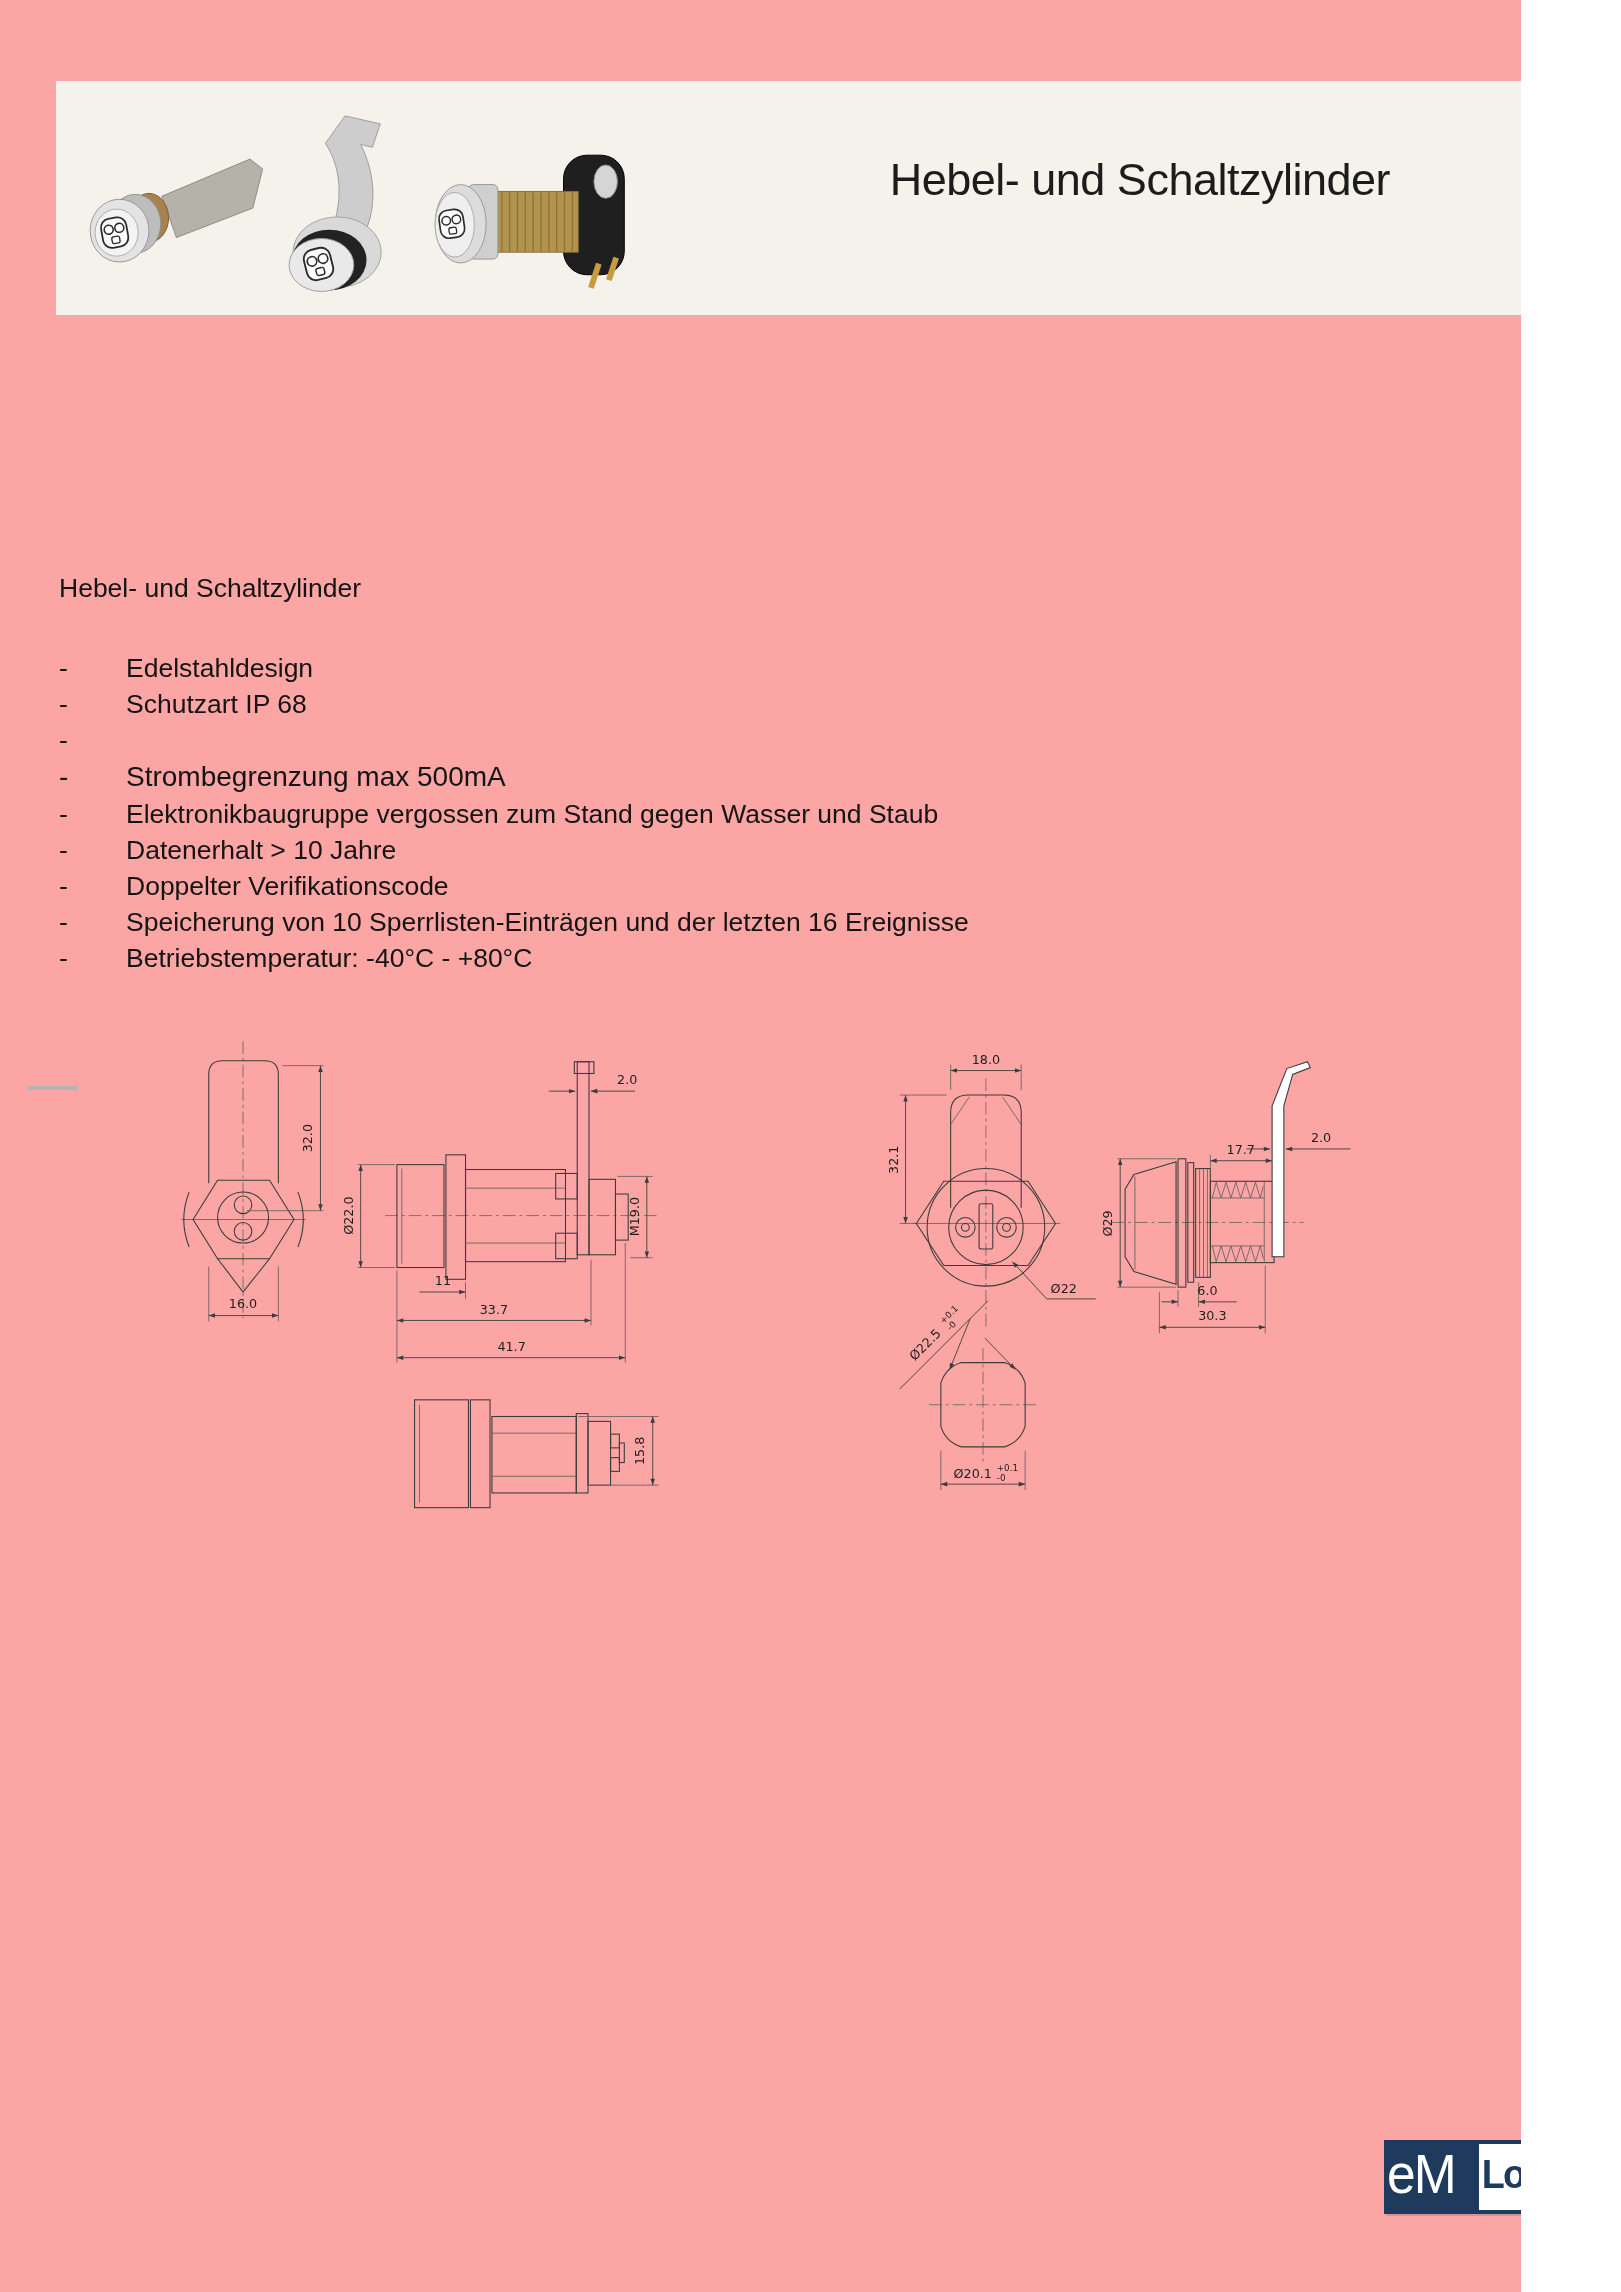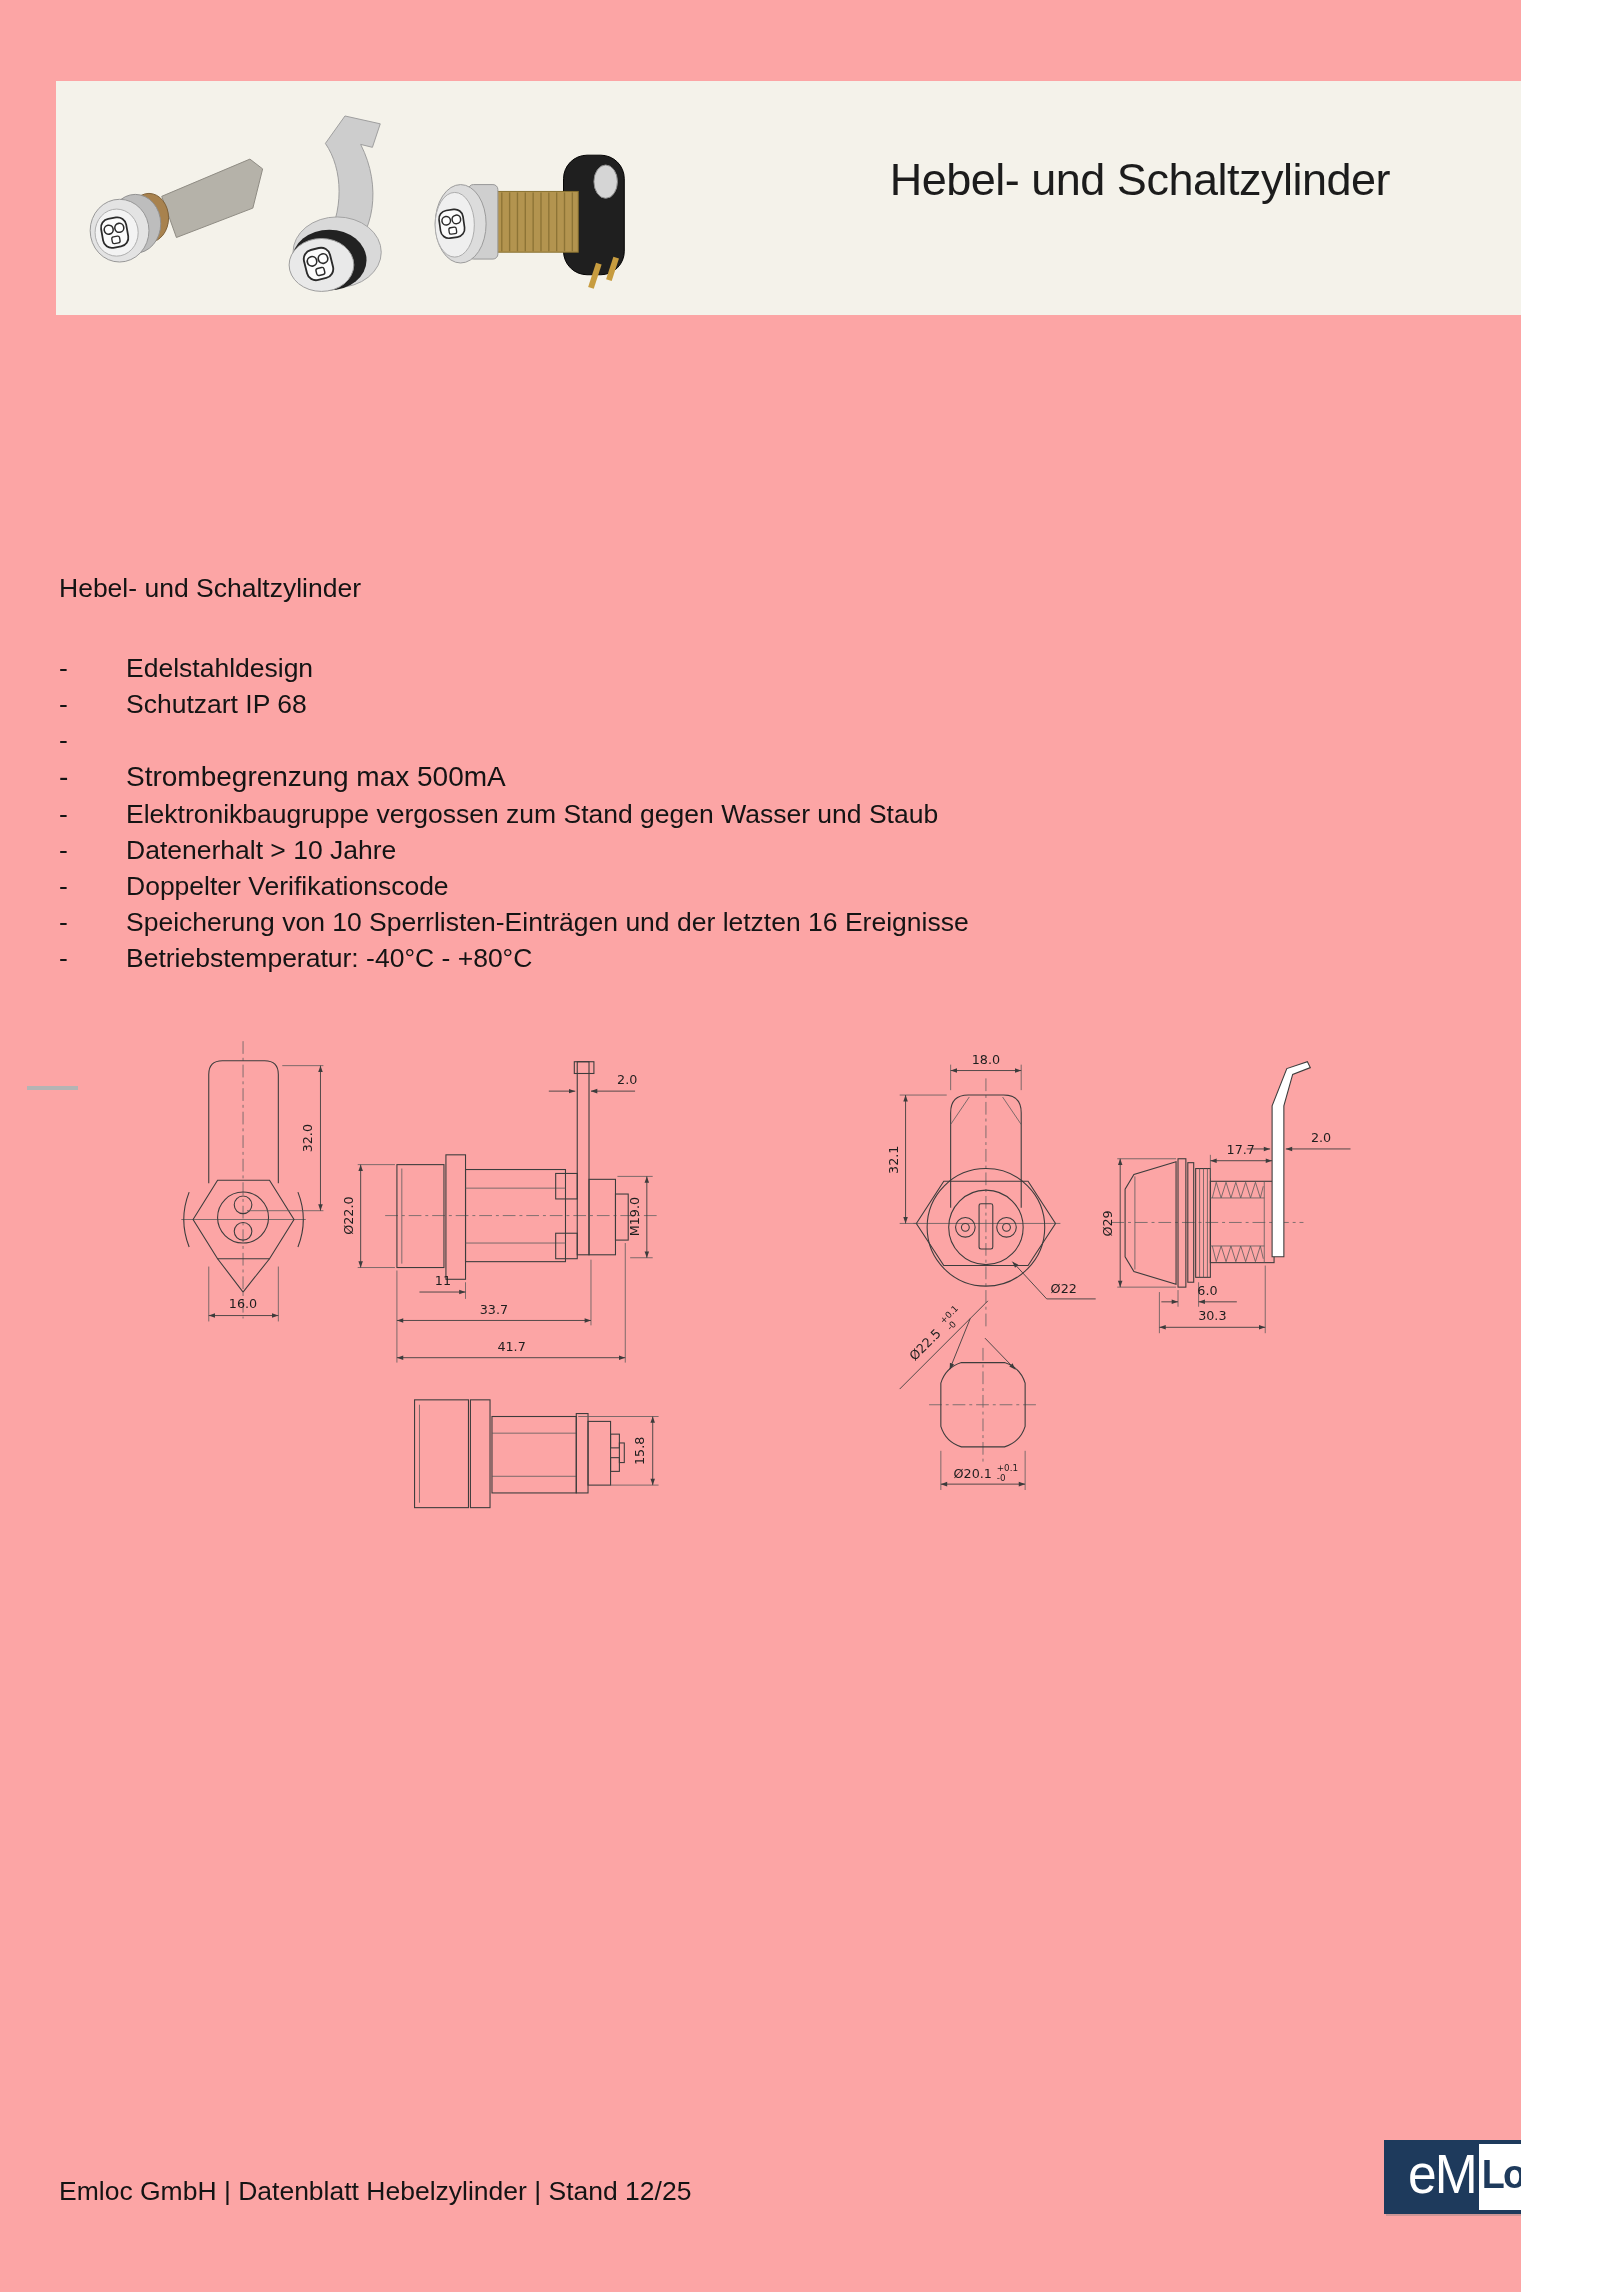--- a/index.html
+++ b/index.html
@@ -12,21 +12,21 @@
   #drawsvg{left:0;top:0;width:1621px;height:2293px;pointer-events:none;}
   #section-heading{left:59px;top:573px;font-size:26.5px;}
   #features{left:59px;top:650px;font-size:26.5px;line-height:36px;}
   .frow{display:flex;}
   .fdash{width:67px;flex:0 0 67px;}
   .frow.big{font-size:28px;line-height:38px;}
   #fold-mark{left:27.4px;top:1086px;width:51px;height:3.9px;background:#b4b4b4;}
   #footer-text{left:59px;top:2176px;font-size:26.5px;white-space:nowrap;}
   #logo{left:1384px;top:2140px;width:173px;height:74px;display:flex;box-shadow:2px 2px 0 rgba(120,120,120,.35);}
   #logo .lg-left{width:95px;background:#1e3a5c;color:#ffffff;display:flex;align-items:center;
-                 justify-content:flex-end;font-size:56px;font-weight:400;letter-spacing:-2px;
+                 justify-content:flex-start;font-size:56px;font-weight:400;letter-spacing:-2px;
                  transform-origin:center;}
   #logo .lg-right{flex:1;background:#ffffff;color:#1e3a5c;border:4.9px solid #1e3a5c;border-left:none;
                  display:flex;align-items:center;font-size:41px;font-weight:700;letter-spacing:-2px;}
   #logo span{transform:scaleX(.92);display:inline-block;line-height:1;padding-bottom:5.9px;}
   
   .ln{stroke:#3c3c3c;stroke-width:1.1;fill:none;}
   .lnf{stroke:#3c3c3c;stroke-width:1.1;}
   .thin{stroke:#5a5a5a;stroke-width:.8;fill:none;}
   .cl{stroke:#606060;stroke-width:.8;fill:none;stroke-dasharray:13 4 3 4;}
   .dim{stroke:#3c3c3c;stroke-width:.9;fill:none;}
@@ -277,21 +277,20 @@
       <span>Speicherung von 10 Sperrlisten-Einträgen und der letzten 16 Ereignisse</span>
     </div>
     <div class="frow">
       <span class="fdash">-</span>
       <span>Betriebstemperatur: -40°C - +80°C</span>
     </div>
   </div>
 
   <div id="fold-mark" class="abs"></div>
 
-  <div id="footer-text" class="abs">Emloc GmbH | Datenblatt Hebelzylinder | Stand 12/25</div>
 
   <div id="logo" class="abs">
     <div class="lg-left">
       <span>eM</span>
     </div>
     <div class="lg-right">
       <span>Loc</span>
     </div>
   </div>
 

